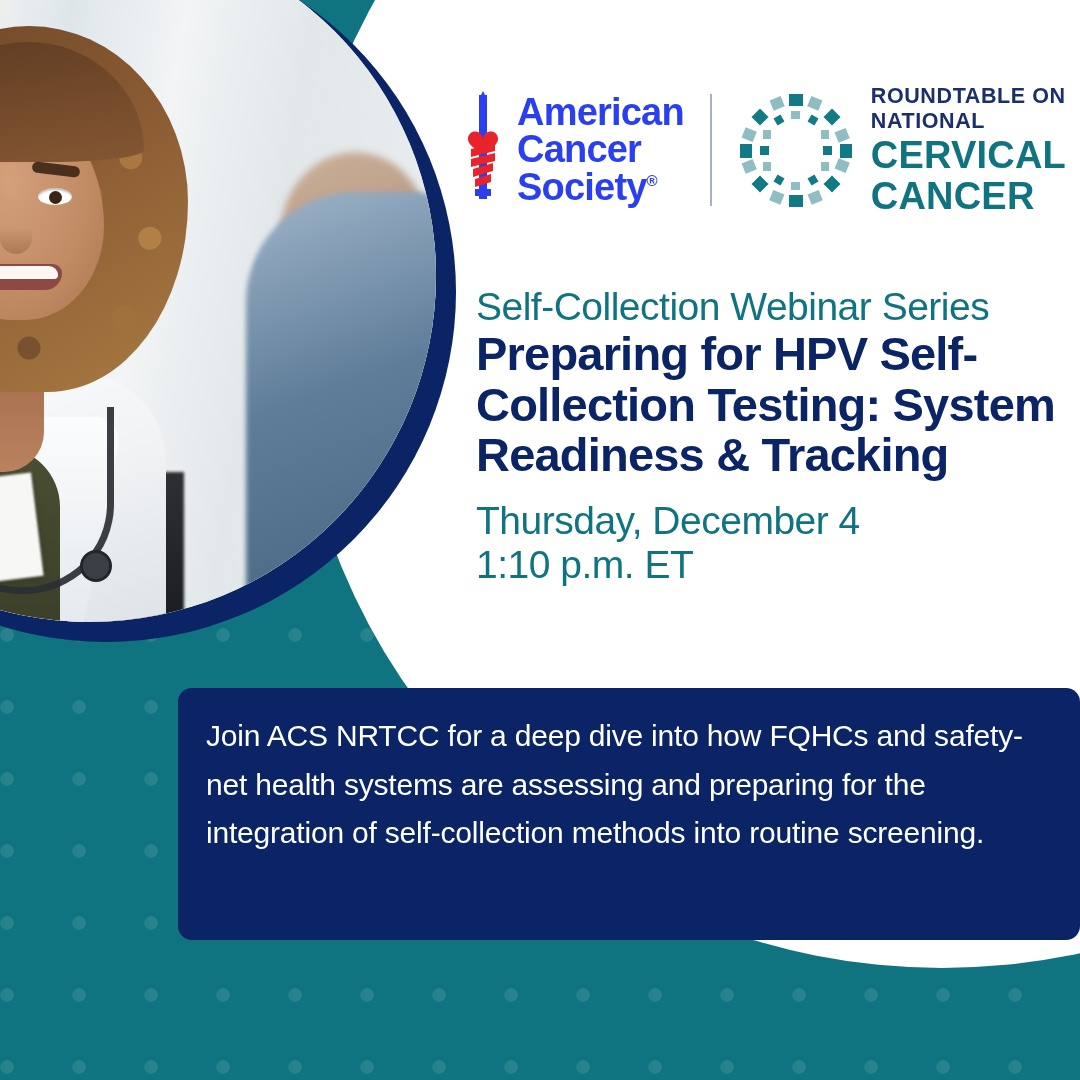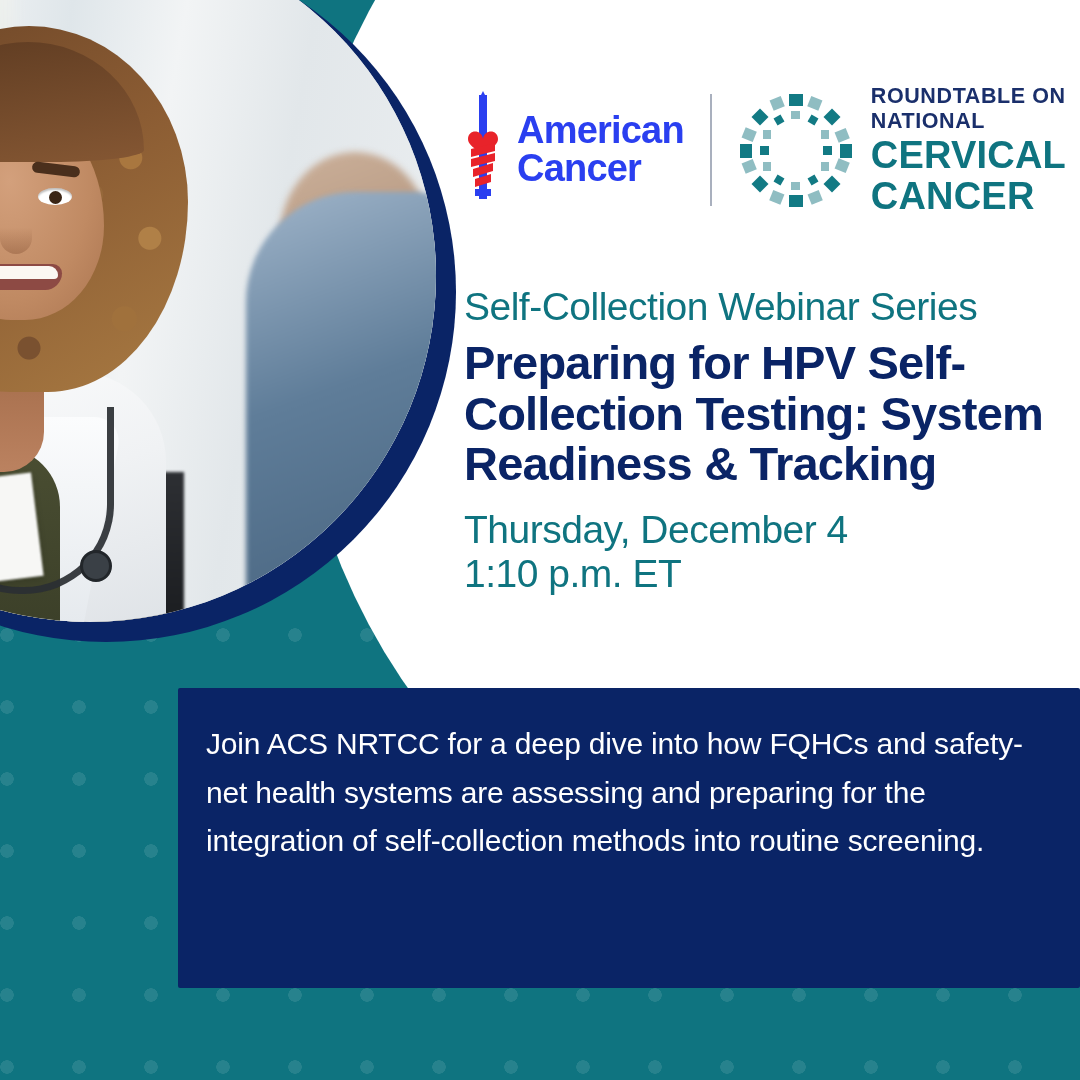--- a/index.html
+++ b/index.html
@@ -253,54 +253,54 @@
     font-size: 38px;
     font-weight: bold;
     letter-spacing: 0.2px;
     line-height: 1.03;
     margin-top: 2px;
   }
 
   
   .headline {
     position: absolute;
-    left: 464px; top: 286px;
+    left: 476px; top: 286px;
     width: 600px;
   }
   .eyebrow {
     color: #0F7480;
     font-size: 39px;
     line-height: 1.1;
     letter-spacing: -0.5px;
   }
   .title {
     color: #0A2466;
     font-size: 47px;
     font-weight: bold;
     line-height: 1.08;
     letter-spacing: -0.8px;
-    margin-top: 9px;
+    margin-top: 0;
   }
   .date {
     color: #0F7480;
     font-size: 39px;
     line-height: 1.13;
     letter-spacing: -0.5px;
     margin-top: 18px;
   }
 
   
   .desc-box {
     position: absolute;
     left: 178px; top: 688px;
-    width: 902px; height: 300px;
+    width: 902px; height: 252px;
     background: #0A2466;
-    border-radius: 2px;
+    border-radius: 14px;
     box-sizing: border-box;
-    padding: 32px 46px 0 28px;
+    padding: 24px 46px 0 28px;
   }
   .desc-text {
     color: #ffffff;
     font-size: 30px;
     line-height: 1.62;
     letter-spacing: -0.2px;
   }
 </style>
 </head>
 <body>
@@ -363,20 +363,21 @@
             <path d="M9 58 L33 52 L33 60 L9 66 Z"></path>
             <path d="M9 68 L33 62 L33 70 L9 76 Z"></path>
             <path d="M11 78 L31 72 L31 80 L11 86 Z"></path>
             <path d="M13 88 L29 83 L29 91 L13 96 Z"></path>
           </g>
         </svg>
       </div>
       <div class="acs-words">
         <div>American</div>
         <div>Cancer</div>
+        <div><span>Society</span><span class="reg">®</span></div>
       </div>
     </div>
 
     <div class="logo-divider"></div>
 
     <div class="nrt-logo">
       <div class="nrt-mark">
         <svg viewBox="0 0 116 116" width="116" height="116">
           <g id="ring">
 

